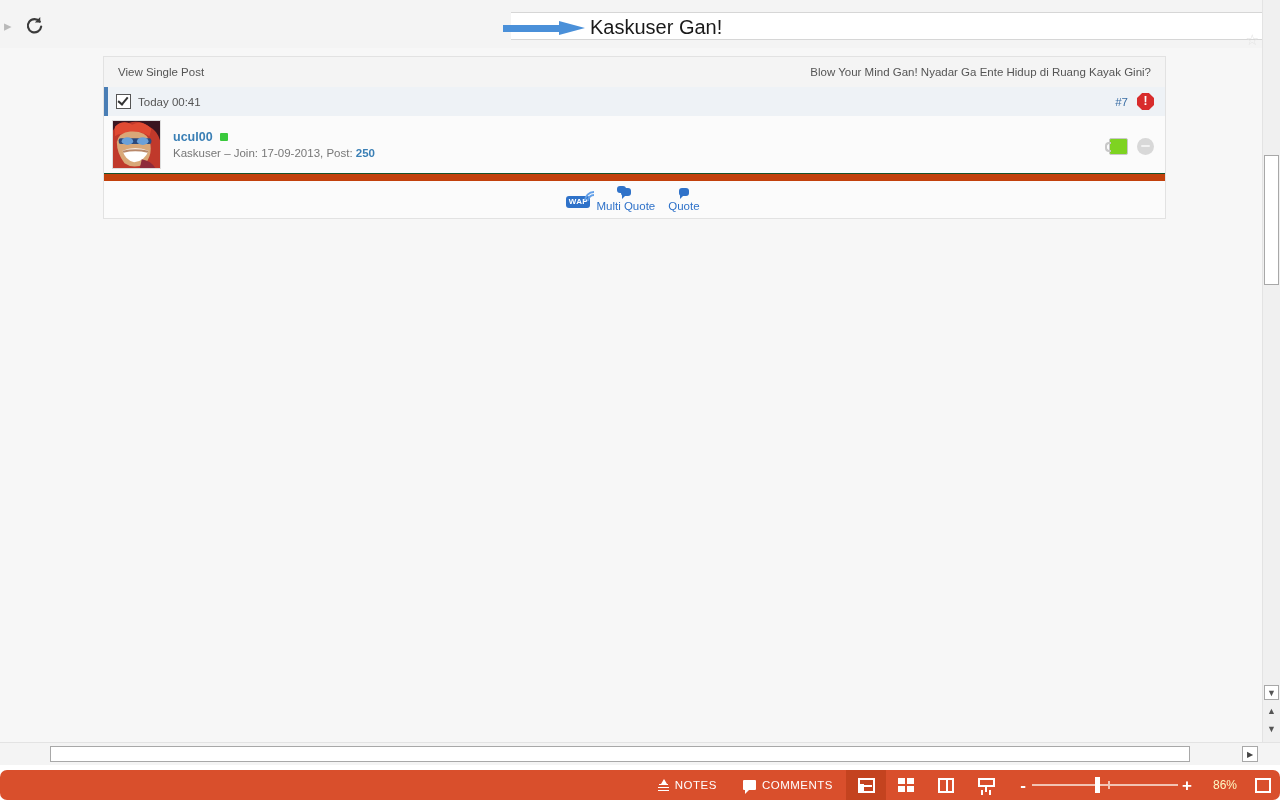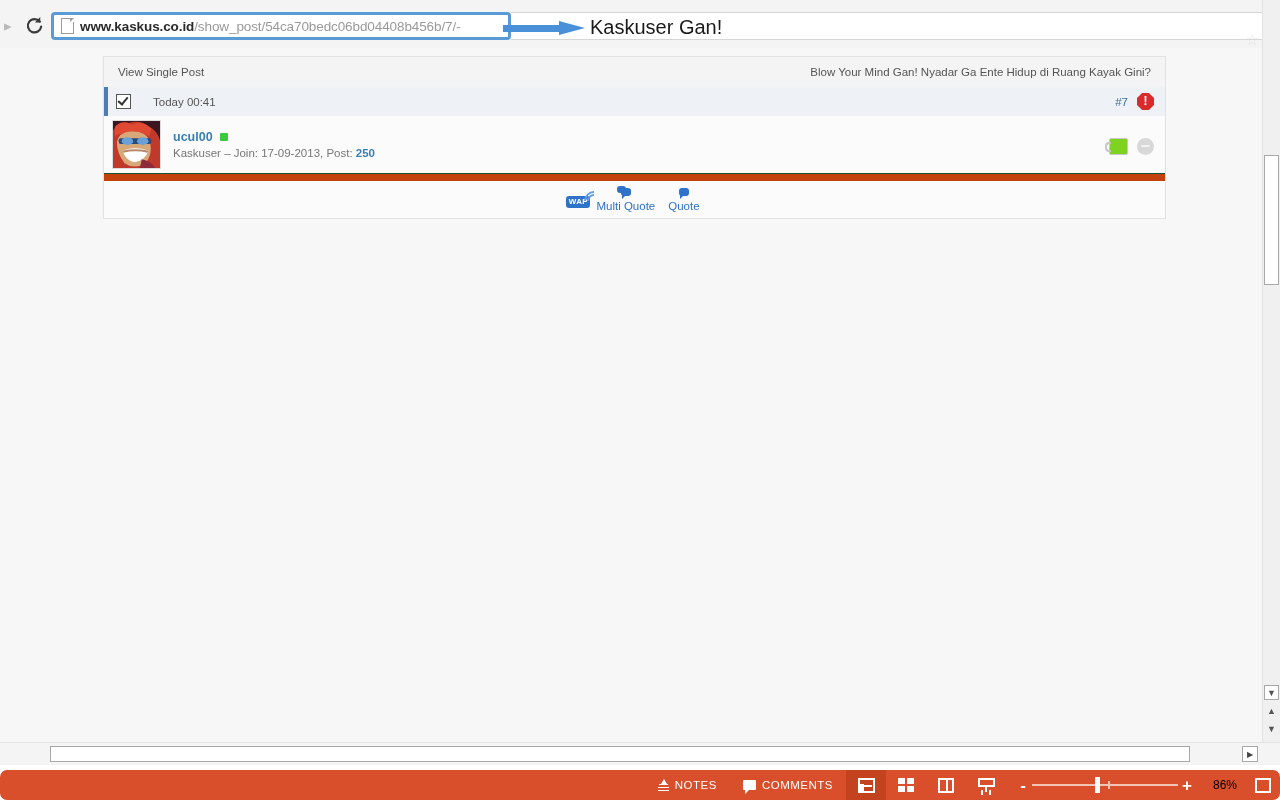--- a/index.html
+++ b/index.html
@@ -203,21 +203,21 @@
     border-left: 4px solid #4a7eb5;
     display: flex;
     align-items: center;
     justify-content: space-between;
     padding: 0 11px 0 8px;
     box-sizing: border-box;
   }
   .post-header-left {
     display: flex;
     align-items: center;
-    gap: 22px;
+    gap: 7px;
   }
   .check-icon {
     width: 13px;
     height: 13px;
     border: 1px solid #555;
     background: #fff;
     position: relative;
     flex: 0 0 auto;
   }
   .check-icon::after {
@@ -713,21 +713,21 @@
     left: 76px;
     top: 11px;
     width: 2px;
     height: 8px;
     background: #f2c3b3;
   }
   .zoom-value {
     width: 42px;
     text-align: center;
     font-size: 12px;
-    color: #000000;
+    color: #fef9c3;
   }
   .fit-btn {
     width: 34px;
     height: 30px;
     display: flex;
     align-items: center;
     justify-content: center;
   }
   .icon-fit {
     width: 16px;
@@ -758,24 +758,20 @@
 
       <svg class="reload-icon" viewBox="0 0 24 24">
         <path d="M19 8a8 8 0 1 0 1.6 6" fill="none" stroke="currentColor" stroke-width="2.6" stroke-linecap="round"></path>
         <path d="M19.5 2.5 L19.5 9 L13 9 Z" fill="currentColor"></path>
       </svg>
 
       <div class="urlbar-rest">
         <div class="star-icon">☆</div>
       </div>
 
-      <div class="urlbox">
-        <div class="page-icon"></div>
-        <div class="url-text"><span class="host">www.kaskus.co.id</span><span class="path">/show_post/54ca70bedc06bd04408b456b/7/-</span></div>
-      </div>
 
       <div class="blue-arrow">
         <div class="shaft"></div>
         <div class="head"></div>
       </div>
       <div class="arrow-label">Kaskuser Gan!</div>
     </div>
 
     <div class="kaskus-area">
 

